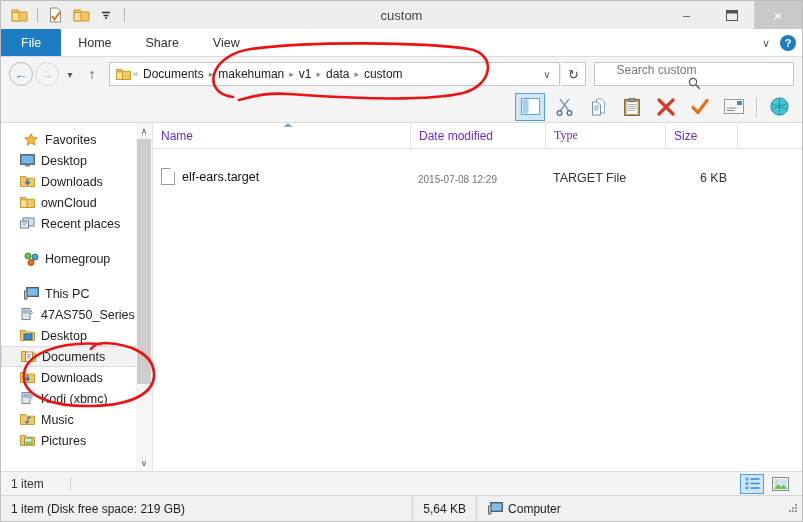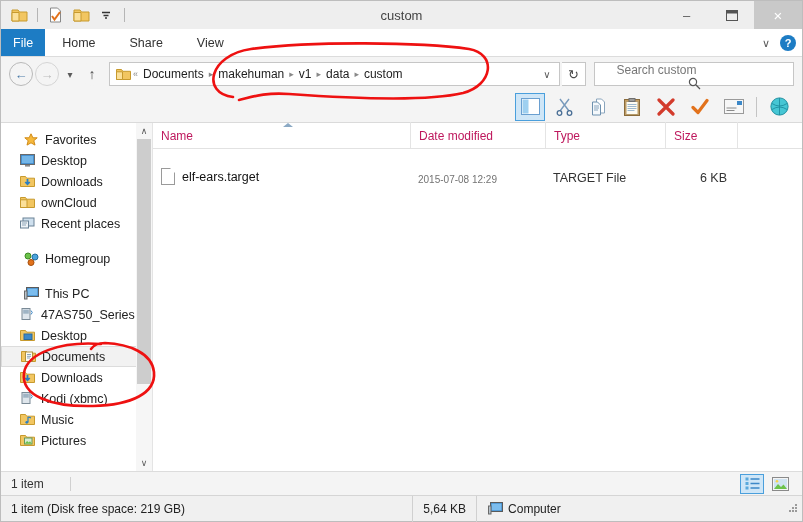--- a/index.html
+++ b/index.html
@@ -26,21 +26,21 @@
   .wincontrols { position: absolute; right: 0; top: 0; display: flex; height: 28px; }
   .wc { width: 45px; height: 28px; display: flex; align-items: center;
         justify-content: center; color: #5a5a5a; font-size: 13px; }
   .wc.close { background: #c9c9c9; color: #ffffff; width: 48px; font-size: 15px; }
 
   
   .tabbar { height: 28px; background: #ffffff; display: flex; align-items: stretch;
             border-bottom: 1px solid #dcdcdc; position: relative; }
   .tab { padding: 0 17px; display: flex; align-items: center; font-size: 12.5px;
          color: #333; }
-  .tab.file { background: #1d7cc4; color: #fff; padding: 0 12px; }
+  .tab.file { background: #1d7cc4; color: #fff; padding: 0 20px; }
   .tab-right { position: absolute; right: 6px; top: 0; height: 28px;
                display: flex; align-items: center; gap: 10px; }
   .chev { color: #5a5a5a; font-size: 11px; }
   .helpicon { width: 16px; height: 16px; border-radius: 50%; background: #1d7cc4;
               color: #fff; font-size: 11px; font-weight: bold; display: flex;
               align-items: center; justify-content: center; }
 
   
   .addrbar { height: 34px; background: #f4f4f4; display: flex; align-items: center;
              padding: 0 8px; gap: 2px; }
@@ -99,26 +99,26 @@
   .sb-arrow { height: 16px; display: flex; align-items: center;
               justify-content: center; color: #5a5a5a; font-size: 9px; }
   .sb-thumb { position: absolute; left: 1px; right: 1px; top: 16px; height: 245px;
               background: #cdcdcd; }
   .sb-arrow.bottom { position: absolute; bottom: 0; left: 0; right: 0; }
 
   
   .filepane { flex: 1; background: #ffffff; position: relative; }
   .colhdr { height: 26px; display: flex; align-items: flex-end; border-bottom: 1px solid #e2e2e2;
             position: relative; }
-  .col { font-size: 12px; color: #be185d; padding: 0 0 5px 8px; position: relative;
+  .col { font-size: 12px; color: #6d28d9; padding: 0 0 5px 8px; position: relative;
          height: 26px; display: flex; align-items: flex-end; }
   .col + .col { border-left: 1px solid #e4e4e4; }
   .col-name { width: 257px; }
   .col-date { width: 135px; }
-  .col-type { width: 120px; }
+  .col-type { width: 120px; font-family: Liberation Serif, serif; }
   .col-size { width: 72px; }
   .col-pad { flex: 1; border-left: 1px solid #e4e4e4; height: 26px; }
   .sortmark { position: absolute; left: 130px; top: 1px; width: 0; height: 0;
               border-left: 5px solid transparent; border-right: 5px solid transparent;
               border-bottom: 4px solid #8ba9c4; }
   .filerow { height: 24px; display: flex; align-items: flex-end; margin-top: 12px; }
   .f-name { width: 257px; display: flex; align-items: center; gap: 7px;
             padding-left: 8px; font-size: 12.5px; color: #111; }
   .f-date { width: 135px; padding-left: 8px; font-size: 10px; color: #737373; }
   .f-type { width: 120px; padding-left: 8px; font-size: 12.5px; color: #333; }

